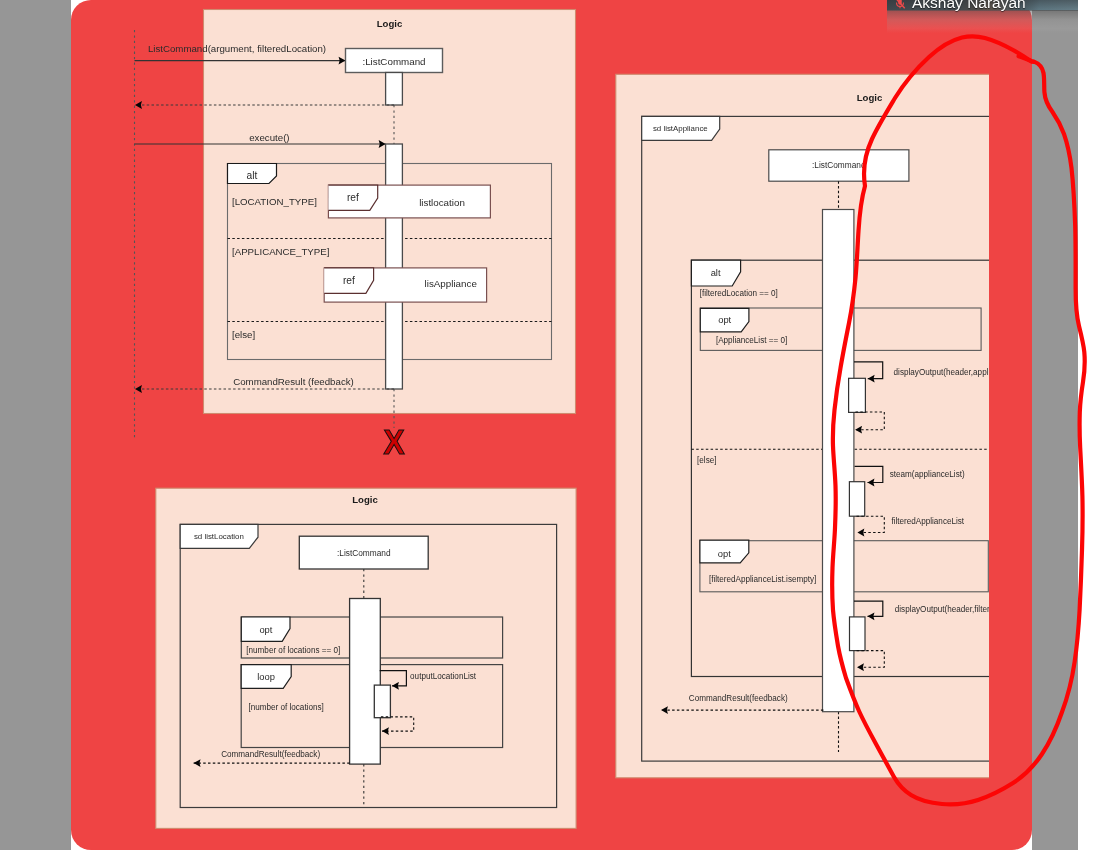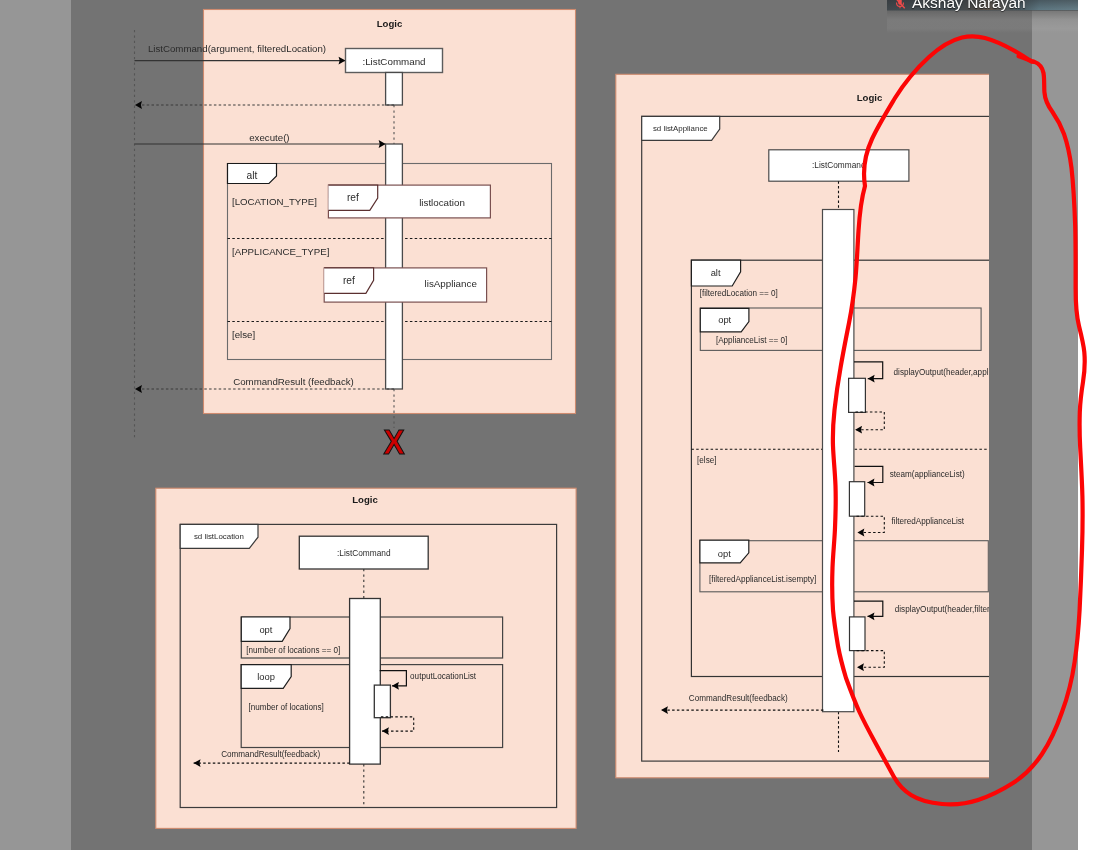--- a/index.html
+++ b/index.html
@@ -2,21 +2,21 @@
 <html><head>
 <meta charset="utf-8">
 <title>Sequence Diagrams</title>
 <style>
   html,body{margin:0;padding:0;}
   body{width:1096px;height:850px;overflow:hidden;background:#ffffff;
        font-family:"Liberation Sans",sans-serif;}
   #root{position:relative;width:1096px;height:850px;}
   #gutterL{position:absolute;left:0;top:0;width:71px;height:850px;background:#969696;}
   #gutterR{position:absolute;left:1032px;top:0;width:46px;height:850px;background:#969696;}
-  #page{position:absolute;left:71px;top:0;width:961px;height:850px;background:#737373;overflow:hidden;}
+  #page{position:absolute;left:71px;top:0;width:961px;height:850px;background:#ef4444;overflow:hidden;border-radius:20px;}
   #annot{position:absolute;left:0;top:0;pointer-events:none;}
   #annot .ink{stroke:#fc0505;stroke-width:4.2;stroke-linecap:round;stroke-linejoin:round;}
   #tile{position:absolute;left:887px;top:-37.5px;width:191px;height:71px;overflow:hidden;}
   #tile-video{position:absolute;left:0;top:0;width:191px;height:47.9px;
     background:linear-gradient(96deg,#3b444a 0%,#465159 26%,#3f4a52 38%,#574a40 46%,#7d6048 54%,#6f6a62 62%,#4e6a76 70%,#7fb3c6 80%,#93c2d2 100%);}
   #tile-shadow{position:absolute;left:0;top:47.9px;width:191px;height:23px;
     background:linear-gradient(180deg,rgba(90,90,90,0.55) 0%,rgba(140,140,140,0.30) 42%,rgba(190,190,190,0.10) 80%,rgba(255,255,255,0) 100%);}
   #tile-bar{position:absolute;left:0;top:0;width:191px;height:48px;
     background:linear-gradient(180deg,rgba(52,56,60,0.88) 0%,rgba(52,56,60,0.80) 72%,rgba(70,76,80,0.55) 100%);
     display:flex;align-items:flex-end;padding:0 0 0px 4px;box-sizing:border-box;}

